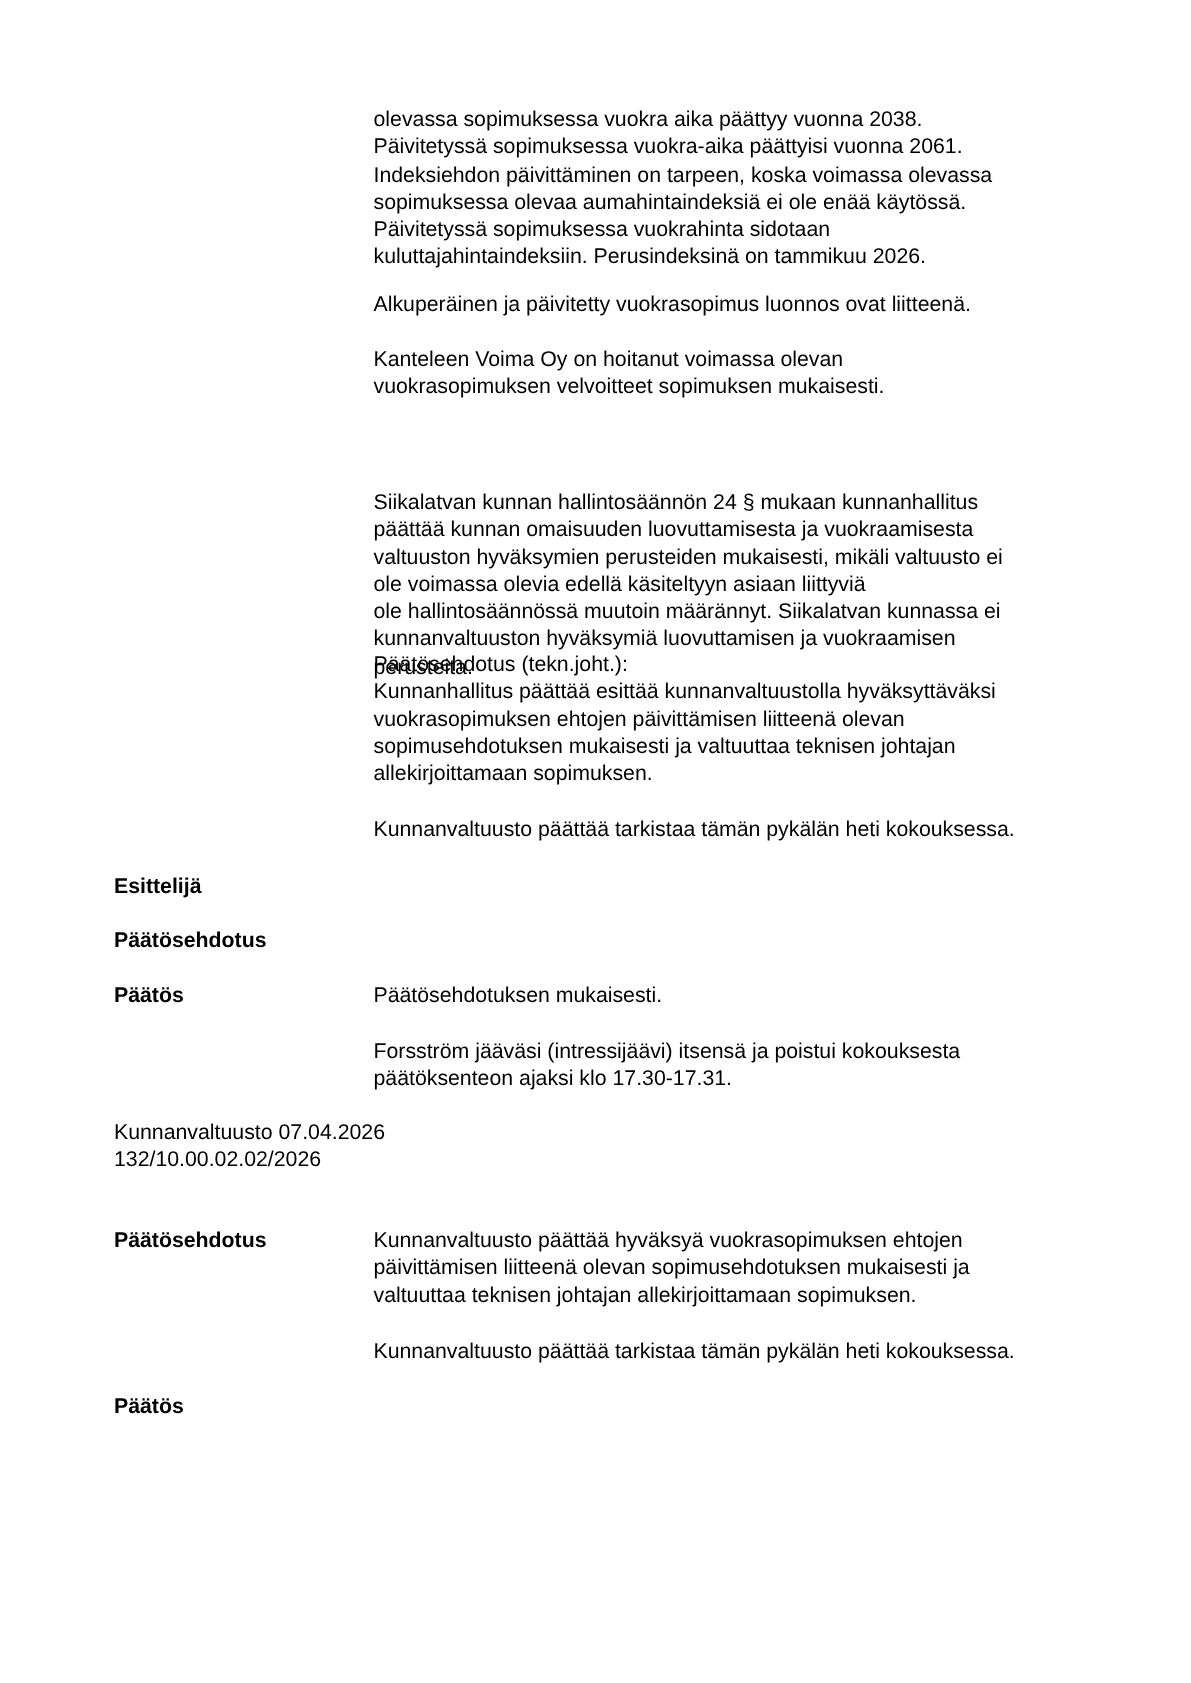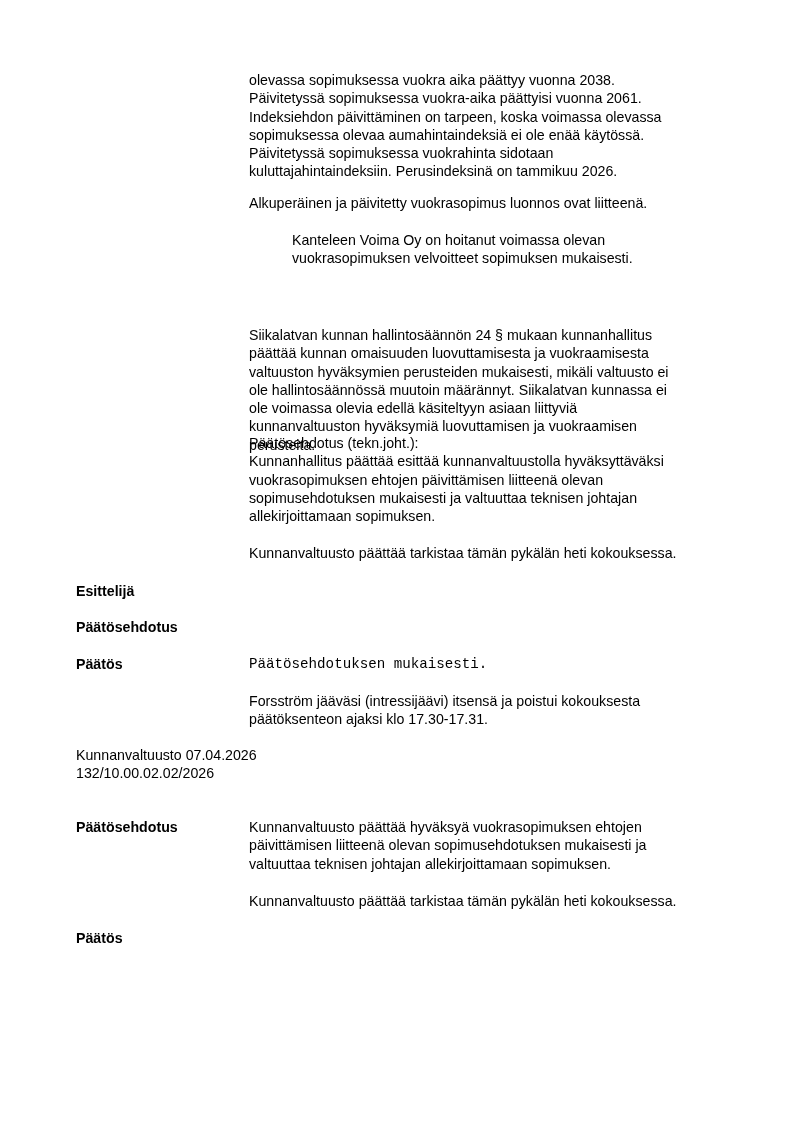--- a/index.html
+++ b/index.html
@@ -26,31 +26,31 @@
     <span class="line">Indeksiehdon  päivittäminen  on tarpeen, koska voimassa olevassa</span>
     <span class="line">sopimuksessa olevaa aumahintaindeksiä  ei ole enää käytössä.</span>
     <span class="line">Päivitetyssä  sopimuksessa vuokrahinta  sidotaan</span>
     <span class="line">kuluttajahintaindeksiin.  Perusindeksinä  on tammikuu  2026.</span>
   </div>
 
   <div class="block" style="top:178px;">
     <span class="line">Alkuperäinen  ja päivitetty  vuokrasopimus  luonnos  ovat  liitteenä.</span>
   </div>
 
-  <div class="block" style="top:215px;margin-left:43px;">
+  <div class="block" style="top:215px;">
     <span class="line">Kanteleen  Voima Oy on hoitanut voimassa olevan</span>
     <span class="line">vuokrasopimuksen  velvoitteet  sopimuksen mukaisesti.</span>
   </div>
 
   <div class="block" style="top:270px;margin-top:40px;">
     <span class="line">Siikalatvan kunnan  hallintosäännön  24 § mukaan  kunnanhallitus</span>
     <span class="line">päättää kunnan  omaisuuden  luovuttamisesta  ja vuokraamisesta</span>
     <span class="line">valtuuston  hyväksymien  perusteiden mukaisesti, mikäli valtuusto  ei</span>
+    <span class="line">ole voimassa olevia  edellä käsiteltyyn  asiaan liittyviä</span>
     <span class="line">ole hallintosäännössä  muutoin  määrännyt.  Siikalatvan kunnassa  ei</span>
-    <span class="line">ole voimassa olevia  edellä käsiteltyyn  asiaan liittyviä</span>
     <span class="line">kunnanvaltuuston   hyväksymiä  luovuttamisen  ja vuokraamisen</span>
     <span class="line">perusteita.</span>
   </div>
 
   <div class="block" style="top:418px;">
     <span class="line bold">Päätösehdotus (tekn.joht.):</span>
     <span class="line">Kunnanhallitus   päättää esittää kunnanvaltuustolla   hyväksyttäväksi</span>
     <span class="line">vuokrasopimuksen  ehtojen  päivittämisen liitteenä olevan</span>
     <span class="line">sopimusehdotuksen  mukaisesti ja valtuuttaa  teknisen johtajan</span>
     <span class="line">allekirjoittamaan  sopimuksen.</span>
@@ -58,21 +58,21 @@
 
   <div class="block" style="top:528px;">
     <span class="line">Kunnanvaltuusto   päättää tarkistaa tämän  pykälän  heti  kokouksessa.</span>
   </div>
 
   <span class="label" style="top:566px;">Esittelijä</span>
 
   <span class="label" style="top:602px;">Päätösehdotus</span>
 
   <span class="label" style="top:639px;">Päätös</span>
-  <div class="block" style="top:639px;font-family:Liberation Mono, monospace;">
+  <div class="block" style="top:639px;">
     <span class="line">Päätösehdotuksen mukaisesti.</span>
   </div>
 
   <div class="block" style="top:676px;">
     <span class="line">Forsström jääväsi (intressijäävi) itsensä ja poistui kokouksesta</span>
     <span class="line">päätöksenteon ajaksi klo 17.30-17.31.</span>
   </div>
 
   <span class="left-text" style="top:730px;">Kunnanvaltuusto   07.04.2026</span>
   <span class="left-text" style="top:748px;">132/10.00.02.02/2026</span>

